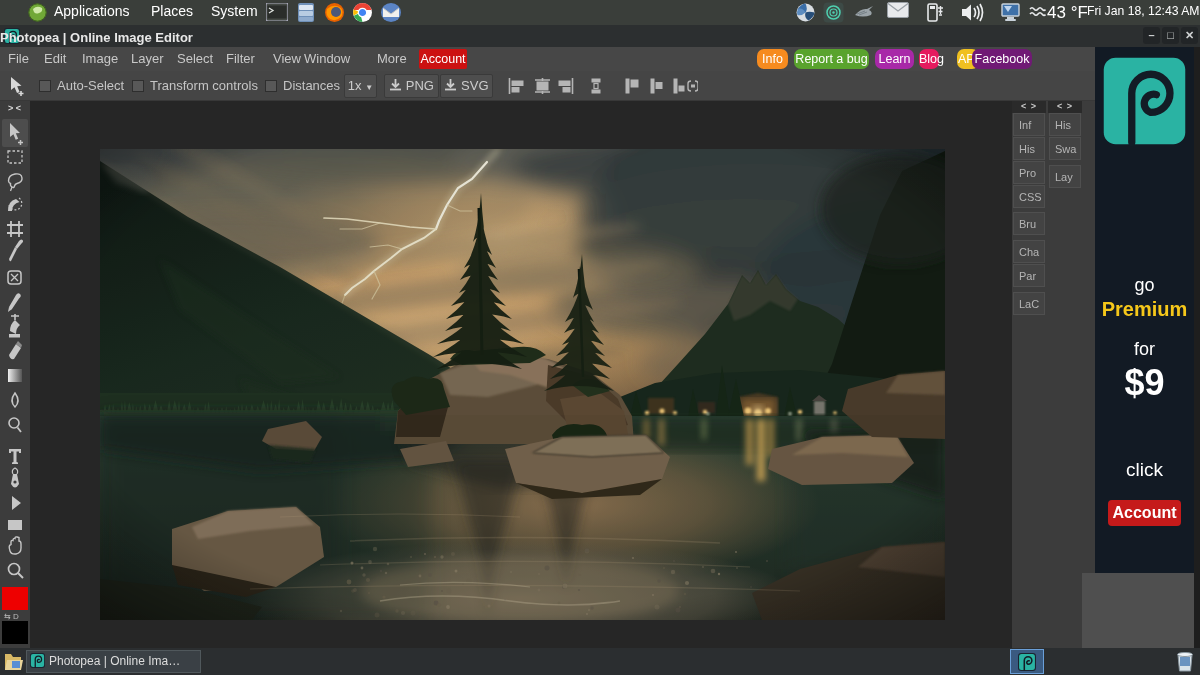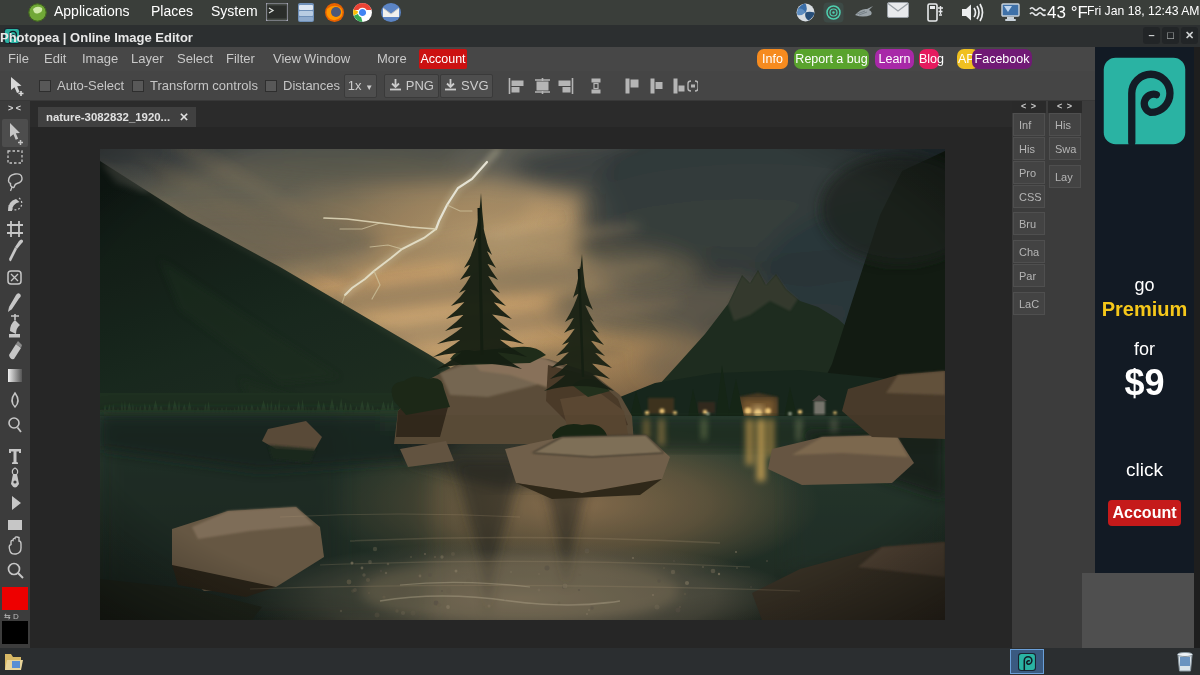--- a/index.html
+++ b/index.html
@@ -277,23 +277,20 @@
           <stop offset="0" stop-color="#efefef"></stop>
             <stop offset="1" stop-color="#555"></stop>
         </linearGradient>
       </defs>
       <rect x="2" y="486" width="26" height="23" fill="#ee0000"></rect>
       <rect x="2" y="509" width="26" height="11" fill="#3c3c3c"></rect>
       <text x="4" y="518" fill="#bbb" font-size="8" font-family="Liberation Sans">⇆ D</text>
       <rect x="2" y="520" width="26" height="23" fill="#000"></rect>
     </svg>
   </div>
-  <div id="tabbar" class="abs">
-      <div id="tab1">nature-3082832_1920... <span style="margin-left:6px;font-weight:bold">✕</span></div>
-    </div>
   <div id="canvas" class="abs"></div>
   <div id="photo" class="abs">
   <svg width="845" height="471" viewBox="0 0 845 471">
     <defs>
       <linearGradient id="sky" x1="0" y1="0" x2="0" y2="1">
         <stop offset="0" stop-color="#55584f"></stop>
         <stop offset="0.15" stop-color="#5c5e55"></stop>
         <stop offset="0.3" stop-color="#9a7e57"></stop>
         <stop offset="0.45" stop-color="#c09765"></stop>
         <stop offset="0.62" stop-color="#ac8757"></stop>
@@ -638,20 +635,27 @@
     <div class="abs" style="left:13px;top:453px;width:73px;height:26px;background:#c51a1a;border-radius:4px;font-size:16px;font-weight:bold;line-height:26px">Account</div>
   </div>
   <div id="ad-below" class="abs"></div>
   <div id="rightstrip" class="abs"></div>
   <div id="taskbar" class="abs">
     <svg class="abs" style="left:4px;top:3px" width="20" height="21" viewBox="0 0 20 21">
       <path d="M1,3 L7,3 L9,6 L17,6 L17,19 L1,19 Z" fill="#d8b865"></path>
       <path d="M3,9 L19,9 L17,19 L1,19 Z" fill="#e8d49a"></path>
       <rect x="8" y="10" width="8" height="7" fill="#5a8fd4"></rect>
     </svg>
+    <div id="taskbtn">
+      <svg style="vertical-align:-3px;margin:0 4px 0 3px" width="15" height="15" viewBox="0 0 100 100">
+        <rect x="0" y="0" width="100" height="100" rx="18" fill="#1a2430"></rect>
+        <rect x="6" y="6" width="88" height="88" rx="14" fill="#2ab3a3"></rect>
+        <path d="M35,94 L35,42 A21,21 0 1 1 56,63 A10,10 0 1 1 62,43.5" fill="none" stroke="#131c26" stroke-width="8.6" stroke-linecap="round"></path>
+      </svg>Photopea | Online Ima…
+    </div>
     <div class="abs" style="left:1010px;top:1px;width:34px;height:25px;background:#3a5a80;border:1px solid #6a9fd8">
       <svg style="margin:3px 0 0 7px" width="18" height="18" viewBox="0 0 100 100">
         <rect x="0" y="0" width="100" height="100" rx="18" fill="#1a2430"></rect>
         <rect x="6" y="6" width="88" height="88" rx="14" fill="#2ab3a3"></rect>
         <path d="M35,94 L35,42 A21,21 0 1 1 56,63 A10,10 0 1 1 62,43.5" fill="none" stroke="#131c26" stroke-width="8.6" stroke-linecap="round"></path>
       </svg>
     </div>
     <svg class="abs" style="left:1176px;top:3px" width="18" height="21" viewBox="0 0 18 21">
       <path d="M2,4 L16,4 L14.5,20 L3.5,20 Z" fill="#d9e3ea" stroke="#8a97a0"></path>
       <rect x="4" y="6" width="10" height="9" fill="#6a93c0"></rect>

